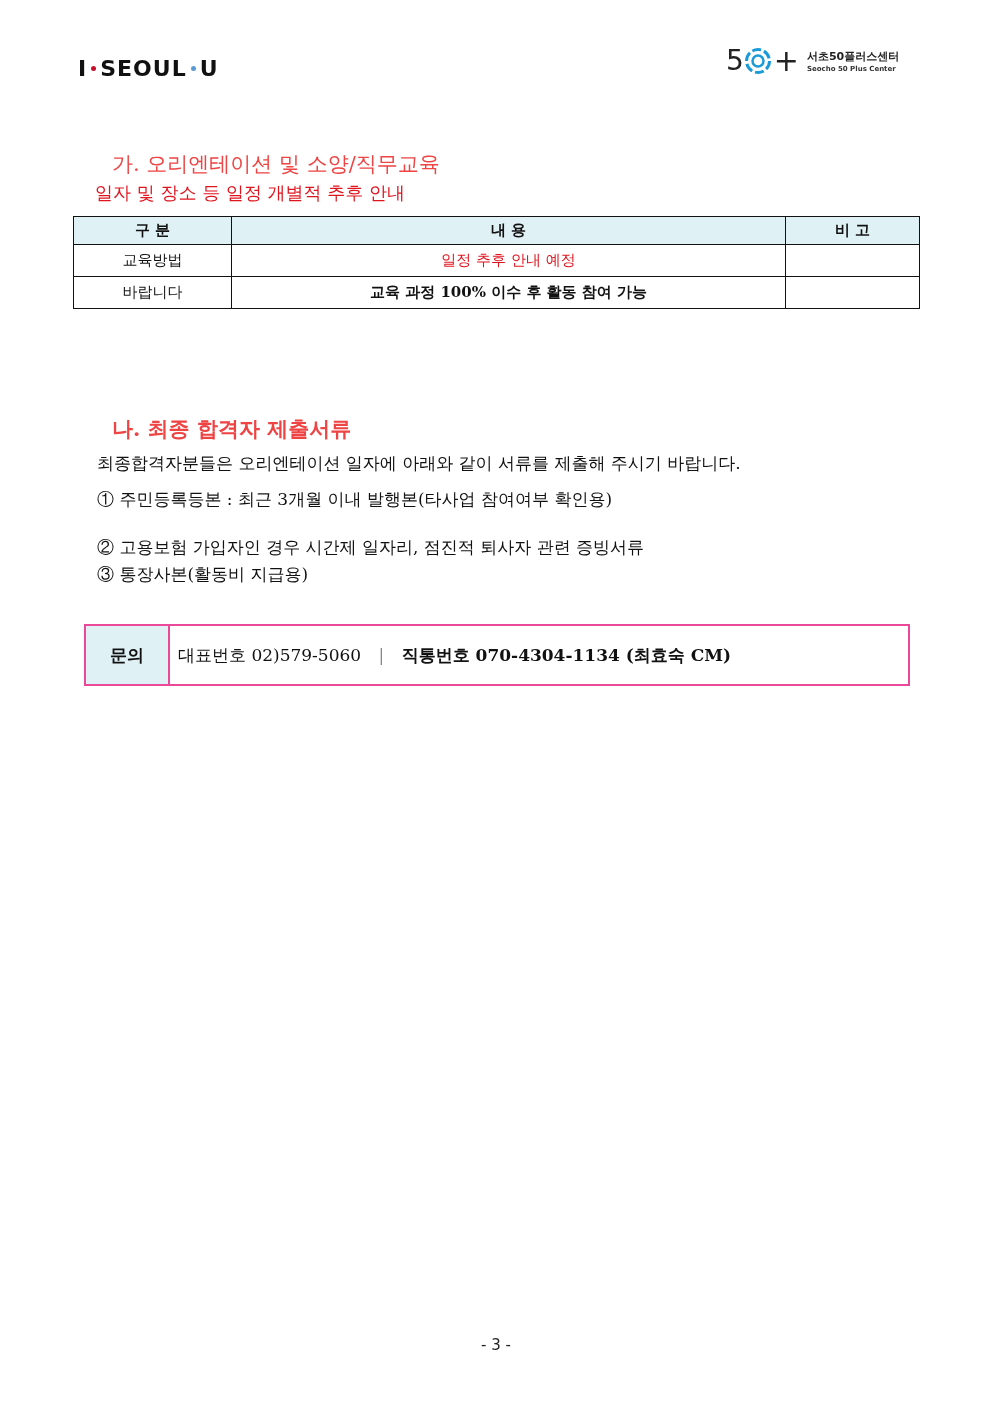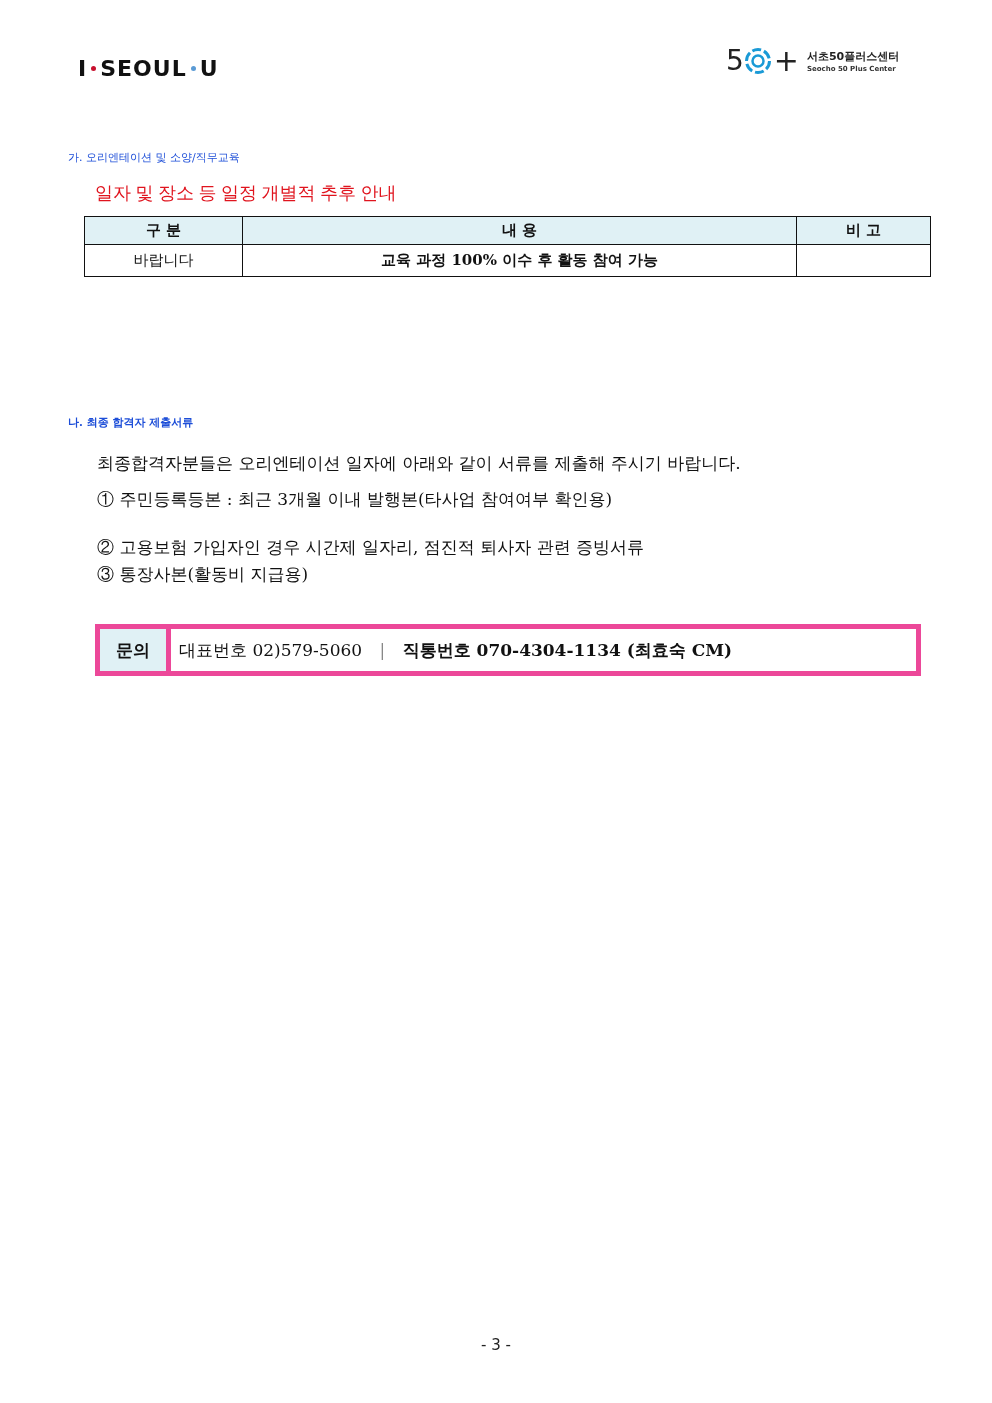--- a/index.html
+++ b/index.html
@@ -5,32 +5,32 @@
   html, body { margin: 0; padding: 0; background: #ffffff; }
   body { width: 992px; height: 1403px; position: relative; font-family: "DejaVu Serif", "Liberation Serif", serif; color: #111; }
   .logo-left { position: absolute; left: 78px; top: 56px; font-family: "DejaVu Sans", "Liberation Sans", sans-serif; font-weight: bold; font-size: 22px; letter-spacing: 1px; color: #111; display: flex; align-items: center; }
   .dot { display: inline-block; width: 5px; height: 5px; border-radius: 50%; margin: 0 4px; }
   .logo-right { position: absolute; left: 726px; top: 46px; display: flex; align-items: center; font-family: "DejaVu Sans", "Liberation Sans", sans-serif; }
   .logo-right .five { font-size: 28px; color: #222; line-height: 1; }
   .logo-right .plus { font-size: 30px; color: #222; line-height: 1; margin-left: 2px; }
   .logo-right .texts { margin-left: 8px; display: flex; flex-direction: column; justify-content: center; }
   .logo-right .kr { font-size: 11px; font-weight: bold; color: #222; }
   .logo-right .en { font-size: 7px; font-weight: bold; color: #333; margin-top: 1px; }
-  .sec-title { position: absolute; font-size: 11px; color: #1d4ed8; }
+  .sec-title { position: absolute; font-size: 21px; color: #ef4444; margin-left: 44px; }
   .red-note { position: absolute; font-size: 18px; color: #e0141e; }
-  table { border-collapse: collapse; position: absolute; margin-left: 11px; }
+  table { border-collapse: collapse; position: absolute; }
   .t1 { left: 73px; top: 216px; width: 847px; }
   .t1 th, .t1 td { border: 1px solid #111; font-size: 15px; text-align: center; padding: 0; }
   .t1 th { background: #e0f1f5; height: 27px; font-weight: bold; }
   .t1 td { height: 31px; }
   .t1 .red { color: #e0141e; }
   .t1 .bold { font-weight: bold; }
   .body-text { position: absolute; left: 97px; font-size: 17px; color: #111; }
   .t2 { left: 84px; top: 624px; width: 826px; }
-  .t2 td { border: 5px solid #ec4899; height: 42px; font-size: 17px; padding: 0; }
+  .t2 td { border: 2px solid #ec4899; height: 42px; font-size: 17px; padding: 8px; }
   .t2 .label { width: 66px; background: #e0f1f5; text-align: center; font-weight: bold; }
   .t2 .value { padding-left: 8px; }
   .sep { color: #888; margin: 0 12px; }
   .strong { font-weight: bold; }
   .page-num { position: absolute; left: 0; width: 992px; top: 1336px; text-align: center; font-size: 15px; color: #222; font-family: "DejaVu Sans", "Liberation Sans", sans-serif; }
 </style>
 </head>
 <body>
 
 <div class="logo-left">
@@ -48,28 +48,33 @@
     <circle cx="14" cy="14" r="5.5" fill="none" stroke="#1a9ad6" stroke-width="2.5"></circle>
   </svg>
   <span class="plus">+</span>
   <div class="texts">
     <span class="kr">서초50플러스센터</span>
     <span class="en">Seocho 50 Plus Center</span>
   </div>
 </div>
 
 <div class="sec-title" style="left:68px; top:150px;">가. 오리엔테이션 및 소양/직무교육</div>
-<div class="red-note" style="left:95px; top:181px;font-family:Liberation Serif, serif;">일자 및 장소 등 일정 개별적 추후 안내</div>
+<div class="red-note" style="left:95px; top:181px;">일자 및 장소 등 일정 개별적 추후 안내</div>
 
 <table class="t1">
   <tbody>
       <tr>
     <th style="width:157px">구 분</th>
     <th style="width:553px">내 용</th>
     <th>비 고</th>
+  </tr>
+  <tr>
+    <td>교육방법</td>
+    <td class="red">일정 추후 안내 예정</td>
+    <td></td>
   </tr>
   <tr>
     <td>바랍니다</td>
     <td class="bold">교육 과정 100% 이수 후 활동 참여 가능</td>
     <td></td>
   </tr>
 </tbody>
   </table>
 
 <div class="sec-title" style="left:68px; top:415px; font-weight:bold;">나. 최종 합격자 제출서류</div>

